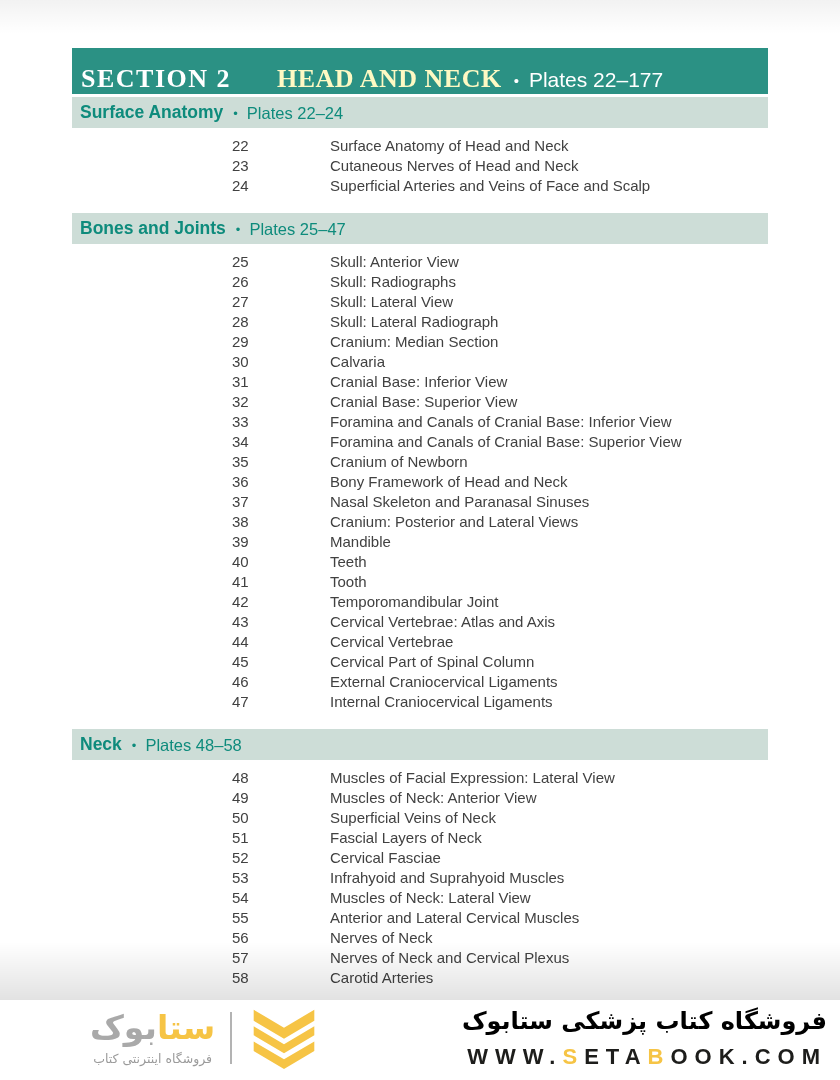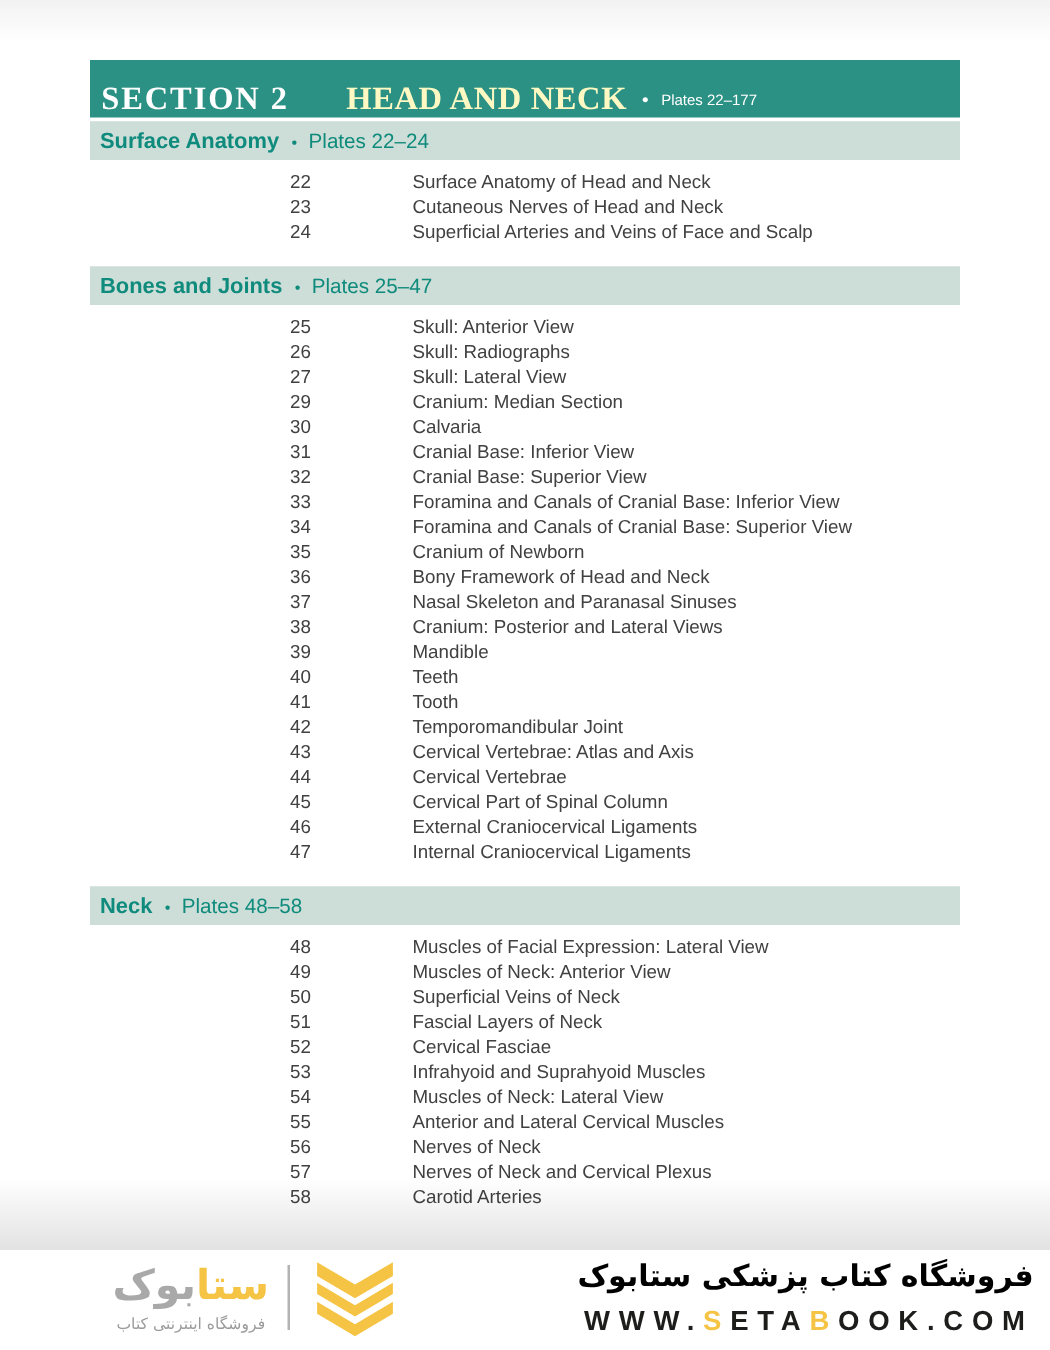--- a/index.html
+++ b/index.html
@@ -24,21 +24,21 @@
     background:linear-gradient(to bottom,rgba(0,0,0,0),rgba(0,0,0,0.115));pointer-events:none;}
   .content{margin:0 72px;padding-top:48px;}
 
   
   .section-band{background:var(--teal);height:46px;display:flex;align-items:center;padding:16px 10px 0 9px;}
   .section-label{font-family:"Liberation Serif",serif;font-weight:700;font-size:26px;
     letter-spacing:1.5px;color:#fff;width:196px;flex:0 0 auto;}
   .section-title{font-family:"Liberation Serif",serif;font-weight:700;font-size:26px;
     letter-spacing:0.5px;color:#fef9c3;}
   .section-bullet{color:#fff;font-size:15px;margin:2px 10px 0 12px;}
-  .section-range{color:#fff;font-size:12px;padding-top:2px;}
+  .section-range{color:#fff;font-size:21px;padding-top:2px;}
 
   
   .group-band{background:var(--light-green);height:31px;display:flex;align-items:center;padding:0 8px;}
   .section-band + #groups .group-band, .first-gap{margin-top:3px;}
   .group:first-child .group-band{margin-top:3px;}
   .group-title{color:var(--teal-text);font-weight:700;font-size:17.5px;}
   .group-bullet{color:var(--teal-text);font-size:13px;margin:2px 9px 0 10px;}
   .group-range{color:var(--teal-text);font-size:16.5px;padding-top:1px;}
   .entries{list-style:none;margin:0;padding:8px 0 14px 160px;}
   .entry{display:flex;line-height:20px;font-size:15px;color:var(--body-text);}
@@ -119,20 +119,24 @@
   <li class="entry">
     <span class="entry-num">26</span>
     <span class="entry-title">Skull: Radiographs</span>
   </li>
 
   <li class="entry">
     <span class="entry-num">27</span>
     <span class="entry-title">Skull: Lateral View</span>
   </li>
 
+  <li class="entry">
+    <span class="entry-num">28</span>
+    <span class="entry-title">Skull: Lateral Radiograph</span>
+  </li>
 
   <li class="entry">
     <span class="entry-num">29</span>
     <span class="entry-title">Cranium: Median Section</span>
   </li>
 
   <li class="entry">
     <span class="entry-num">30</span>
     <span class="entry-title">Calvaria</span>
   </li>

